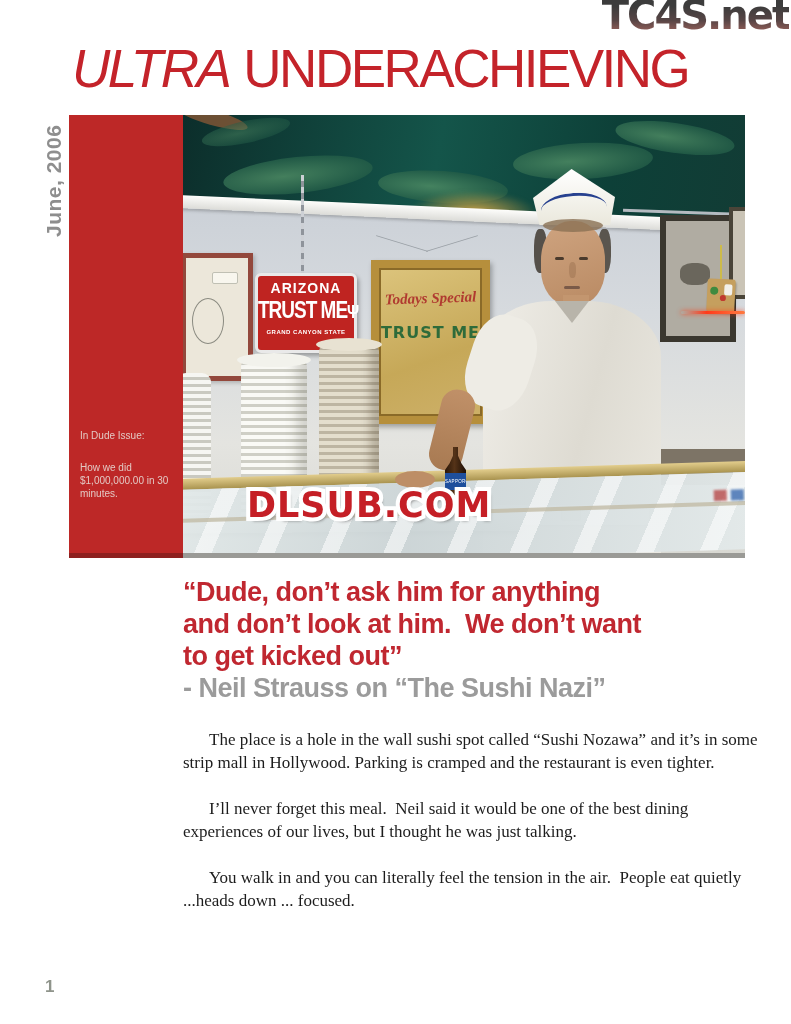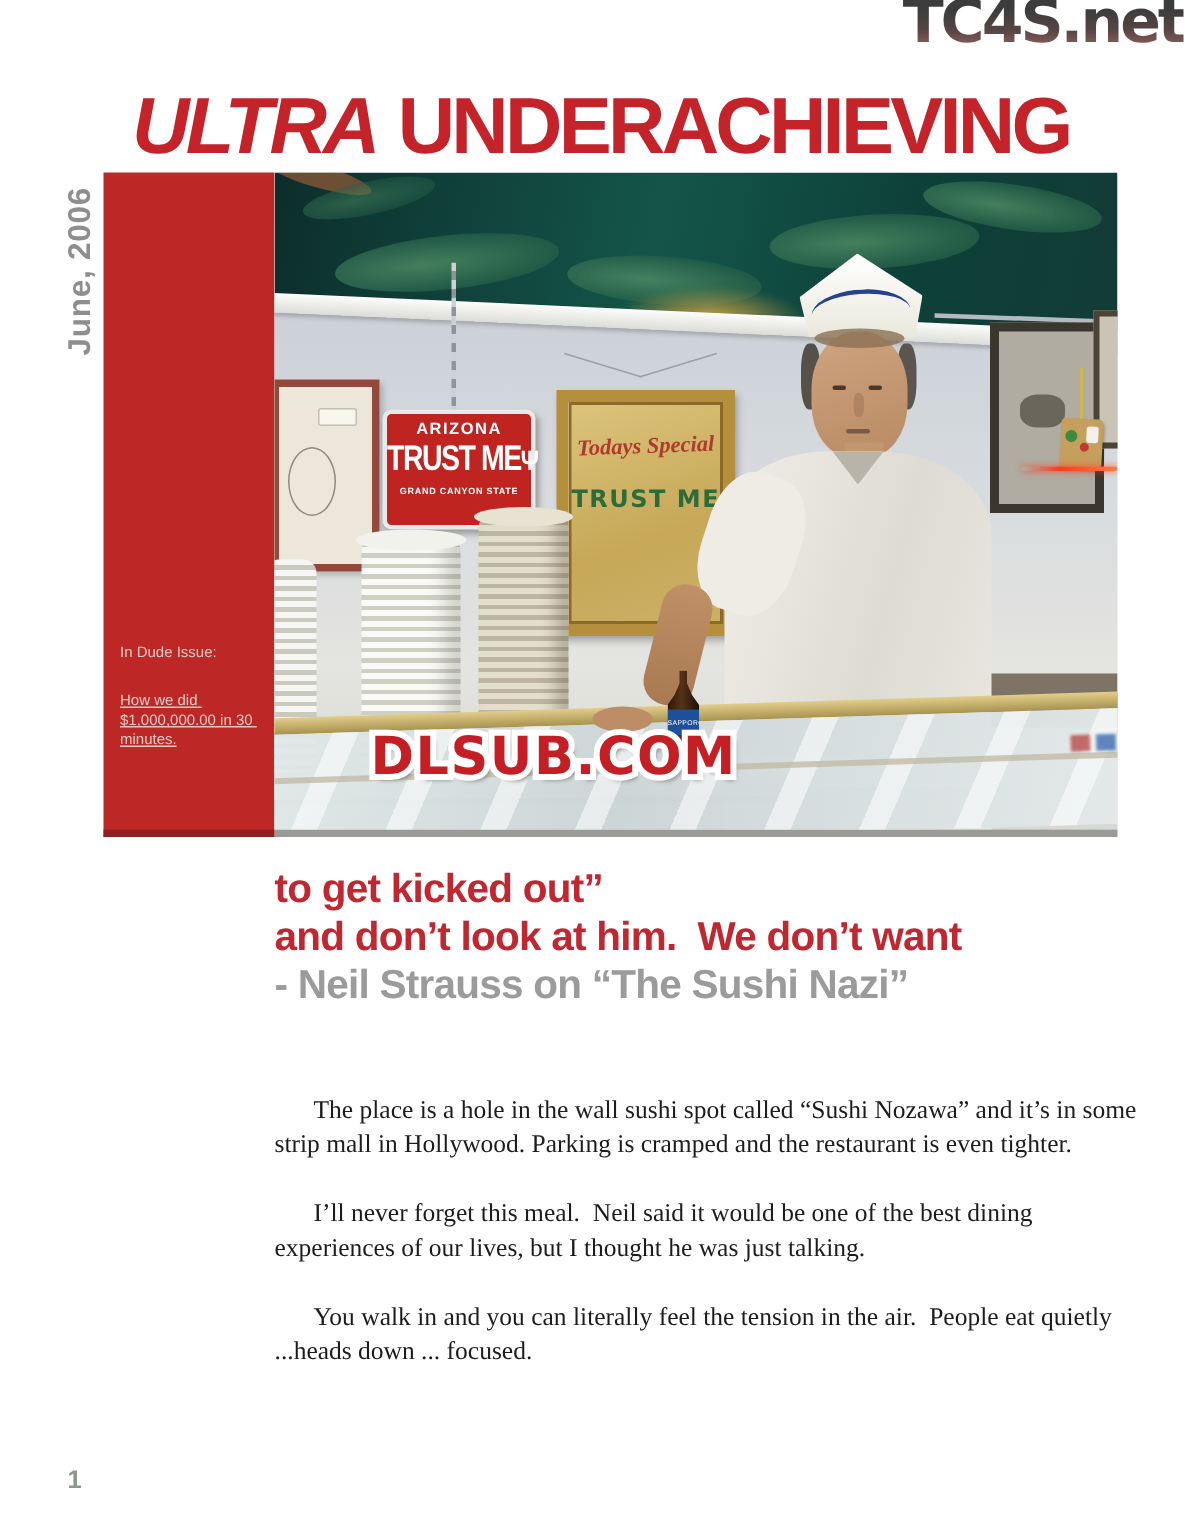--- a/index.html
+++ b/index.html
@@ -23,21 +23,21 @@
   .date{left:40px;top:237px;width:124px;height:28px;transform:rotate(-90deg);
     transform-origin:0 0;font-weight:bold;font-size:21px;line-height:28px;
     color:#8e8e8e;letter-spacing:.5px;}
 
   
   .redbar{left:69px;top:115px;width:114px;height:438px;background:#bd2827;
     border-bottom:5px solid #8e201f;}
   .issue{position:absolute;left:11px;top:314px;width:95px;font-size:10px;
     line-height:13px;color:#e3c8c3;}
   .issue .hd{margin-bottom:19px;}
-  .issue .item{margin-bottom:13px;white-space:pre-wrap;text-decoration:underline;}
+  .issue .item{margin-bottom:13px;white-space:pre-wrap;}
 
   
   .photo{left:183px;top:115px;width:562px;height:438px;overflow:hidden;
     background:linear-gradient(180deg,#c3c9d2 0,#d6dade 45%,#e4e4e0 75%,#d8d8d2 100%);
     border-bottom:5px solid #9a9a96;}
   .mural{position:absolute;left:0;top:0;width:562px;height:118px;z-index:1;
     background:linear-gradient(100deg,#0c2e2b,#14554a 45%,#0d4038 75%,#123c35);
     clip-path:polygon(0 0,100% 0,100% 100%,0 72%);}
   .fish{position:absolute;border-radius:50%;background:radial-gradient(ellipse at 40% 50%,#4d8a63,#1e5744 80%);opacity:.85;}
   .f1{left:40px;top:42px;width:150px;height:36px;transform:rotate(-6deg);}
@@ -59,21 +59,21 @@
   .lframe{position:absolute;left:-2px;top:138px;width:62px;height:118px;z-index:3;
     border:5px solid #93483c;background:#ece7da;box-shadow:2px 2px 4px rgba(0,0,0,.2);}
   .lframe i{position:absolute;display:block;border:1px solid #9a9a90;border-radius:50%;}
   .lframe .s1{left:6px;top:40px;width:30px;height:44px;border-color:#8a8a80;}
   .lframe .s2{left:26px;top:14px;width:24px;height:10px;border-radius:2px;background:#f8f6ee;border-color:#c0c0b4;}
   .chain{position:absolute;left:118px;top:60px;width:3px;height:100px;z-index:3;
     background:repeating-linear-gradient(180deg,#cdd0d5 0 6px,#8f949b 6px 12px);}
   .plateAZ{position:absolute;left:72px;top:158px;width:96px;height:74px;z-index:4;
     background:#bf2421;border:3px solid #e9e9e9;border-radius:6px;
     box-shadow:2px 3px 4px rgba(0,0,0,.3);color:#fff;text-align:center;}
-  .plateAZ .st{font-size:11px;font-weight:bold;letter-spacing:1px;margin-top:4px;}
+  .plateAZ .st{font-size:14px;font-weight:bold;letter-spacing:1px;margin-top:4px;}
   .plateAZ .main{font-size:19px;font-weight:bold;letter-spacing:-1px;line-height:22px;
     transform:scaleY(1.25);margin-top:4px;white-space:nowrap;}
   .plateAZ .cactus{font-size:15px;font-weight:bold;}
   .plateAZ .bt{font-size:6px;font-weight:bold;letter-spacing:.5px;margin-top:6px;}
   .goldsign{position:absolute;left:188px;top:145px;width:103px;height:148px;z-index:3;
     border:8px solid #b68f3c;box-shadow:inset 0 0 0 2px #8a6a28,2px 3px 5px rgba(0,0,0,.3);
     background:linear-gradient(160deg,#dcc47c,#c6a858 60%,#cdb068);text-align:center;}
   .goldsign .script{font-family:"Liberation Serif",serif;font-style:italic;font-weight:bold;
     font-size:15px;color:#b03a30;margin-top:22px;transform:rotate(-2deg);}
   .goldsign .stencil{font-family:"DejaVu Sans",sans-serif;font-weight:bold;font-size:16px;
@@ -195,21 +195,21 @@
     background:linear-gradient(180deg,#d8777a 15%,#b02d34 85%);
     -webkit-background-clip:text;background-clip:text;-webkit-text-fill-color:transparent;}
 </style>
 </head>
 <body>
 
 <div class="page">
 
   <div class="abs masthead">TC4S.net</div>
 
-  <h1 class="abs title" style="margin:16px;font-weight:bold;">
+  <h1 class="abs title" style="margin:0;font-weight:normal;">
     <span class="it">ULTRA</span><span>UNDERACHIEVING</span>
   </h1>
 
   <div class="abs date">June, 2006</div>
 
   <div class="abs redbar">
     <div class="issue">
       <div class="hd">In Dude Issue:</div>
       <div class="item">How we did $1,000,000.00 in 30 minutes.</div>
     </div>
@@ -296,22 +296,23 @@
       <span class="lbl">SAPPORO</span>
     </div>
 
     <div class="wm">
       <span class="back">DLSUB.COM</span>
       <span class="front">DLSUB.COM</span>
     </div>
   </div>
 
   <div class="abs quote">
+    <div class="qline">“Dude, don’t ask him for anything</div>
+    <div class="qline">and don’t look at him.  We don’t want</div>
     <div class="qline">to get kicked out”</div>
-    <div class="qline">and don’t look at him.  We don’t want</div>
     <div class="attr">- Neil Strauss on “The Sushi Nazi”</div>
   </div>
 
   <div class="abs bodytext">
     <p>The place is a hole in the wall sushi spot called “Sushi Nozawa” and it’s in some strip mall in Hollywood. Parking is cramped and the restaurant is even tighter.</p>
     <p>I’ll never forget this meal.  Neil said it would be one of the best dining experiences of our lives, but I thought he was just talking.</p>
     <p>You walk in and you can literally feel the tension in the air.  People eat quietly ...heads down ... focused.</p>
   </div>
 
   <div class="abs pagenum">1</div>

